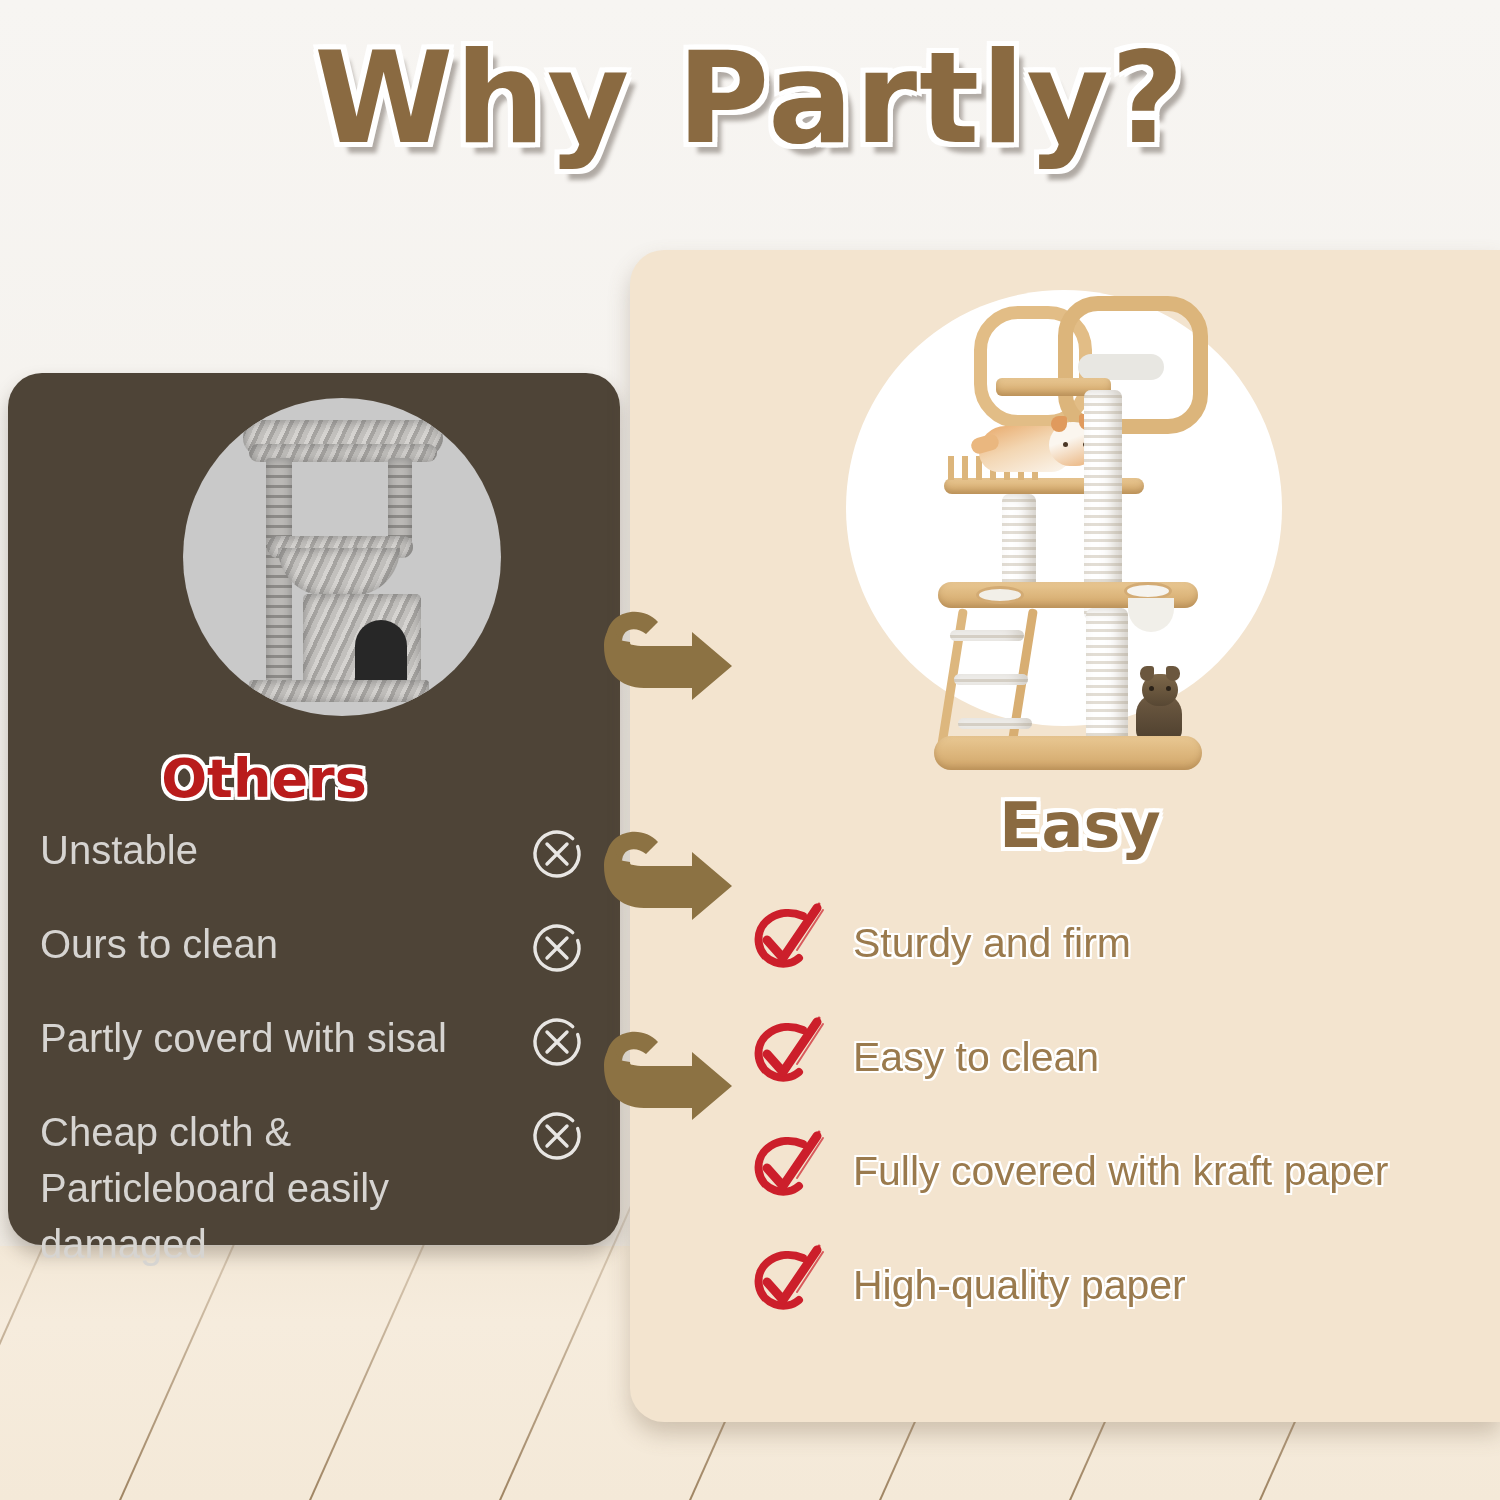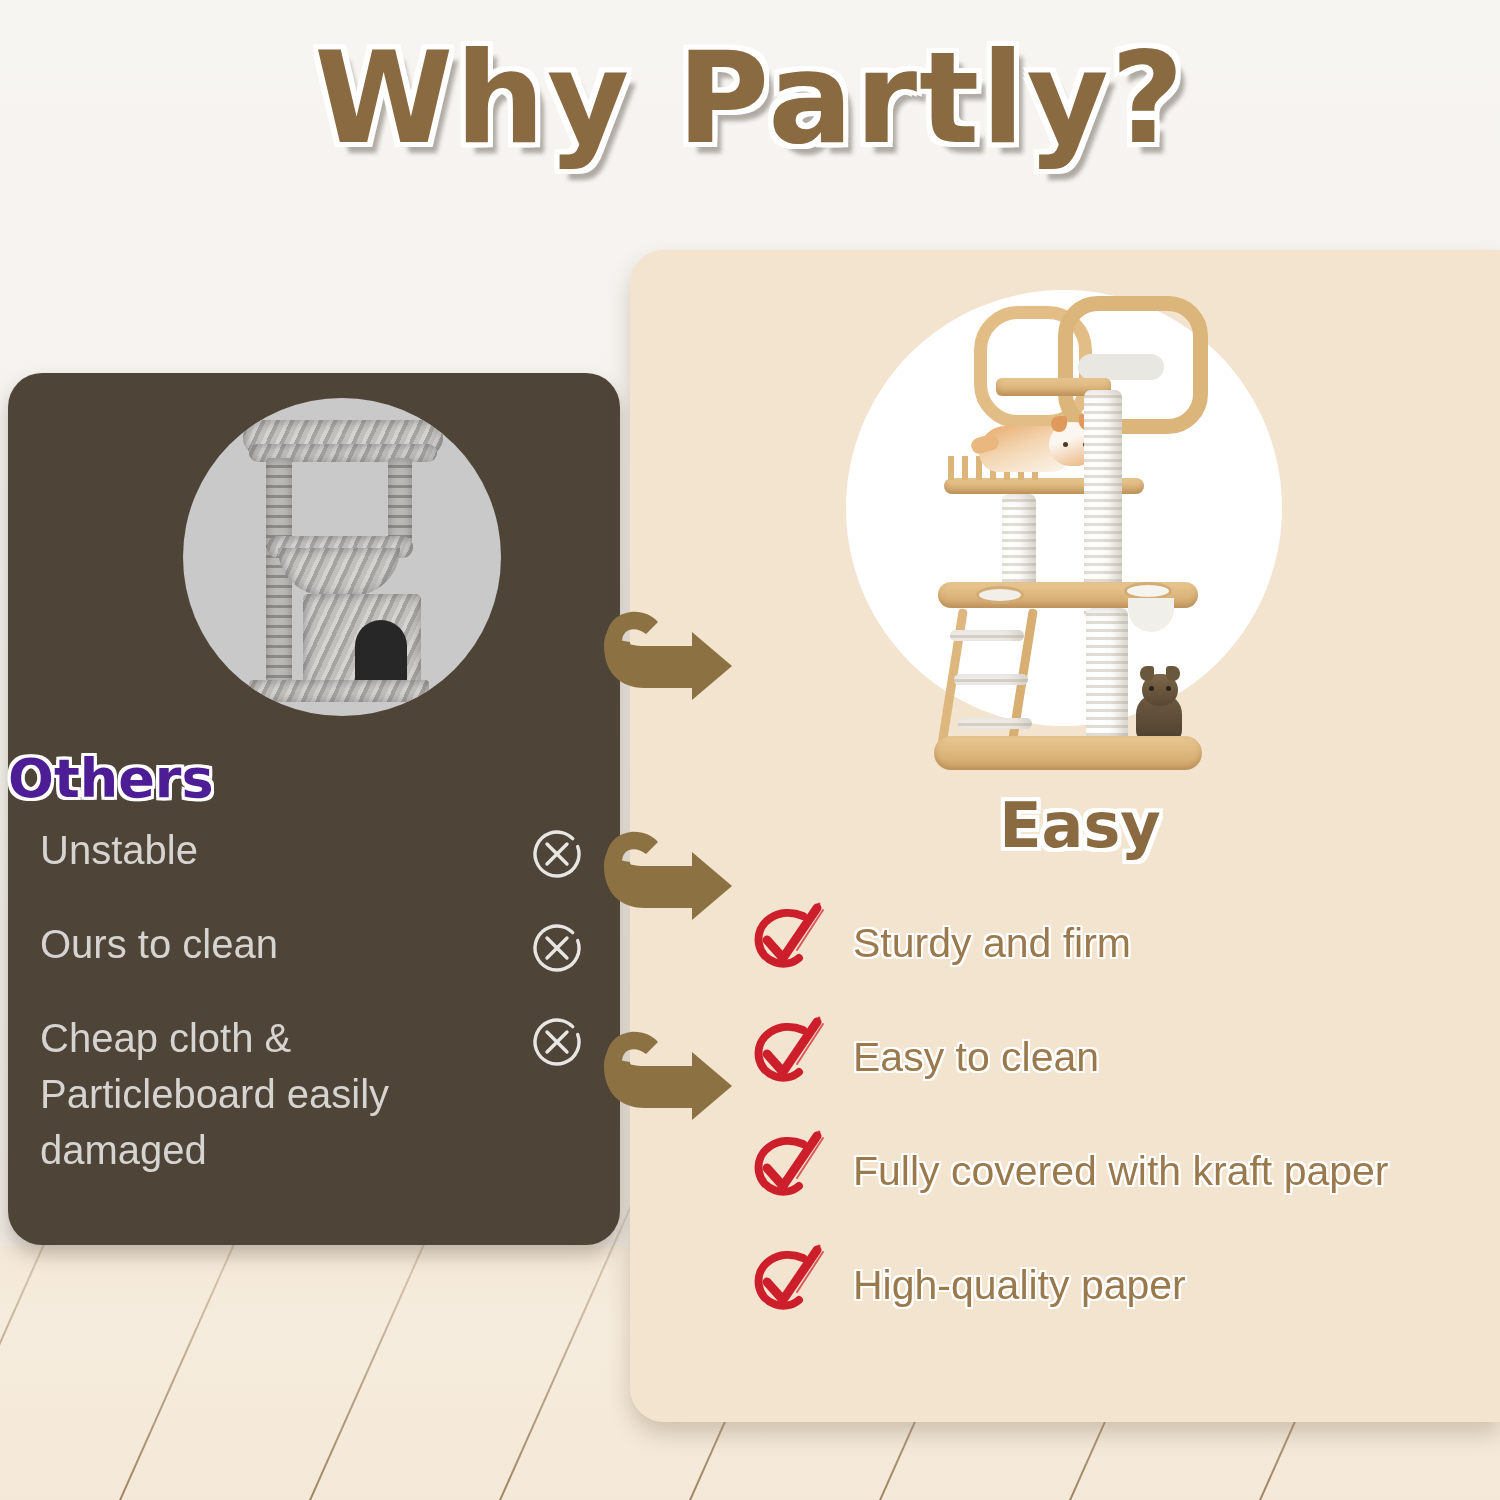--- a/index.html
+++ b/index.html
@@ -65,22 +65,22 @@
   
   .wd{position:absolute;border-radius:6px;
       background:linear-gradient(180deg,#e9c893 0%,#dcb57b 55%,#cfa569 100%);
       box-shadow:inset 0 -3px 6px rgba(140,100,55,.35);}
   .sisal{position:absolute;border-radius:7px;
       background:repeating-linear-gradient(180deg,#ffffff 0 5px,#e2ddd4 5px 8px);
       box-shadow:inset -8px 0 14px rgba(160,150,135,.45);}
 
   
   #others-title{
-    position:absolute;left:8px;top:752px;width:512px;text-align:left;
-    font-size:54px;line-height:54px;font-weight:bold;color:#4c1d95;
+    position:absolute;left:8px;top:752px;width:512px;text-align:center;
+    font-size:54px;line-height:54px;font-weight:bold;color:#b91c1c;
     font-family:"DejaVu Sans","Liberation Sans",sans-serif;
     text-shadow:-3px -3px 0 #fff,3px -3px 0 #fff,-3px 3px 0 #fff,3px 3px 0 #fff,
                 0 -3px 0 #fff,0 3px 0 #fff,-3px 0 0 #fff,3px 0 0 #fff;
   }
   #ours-title{
     position:absolute;left:700px;top:795px;width:760px;text-align:center;
     font-size:62px;line-height:62px;font-weight:bold;color:#8a6a41;
     font-family:"DejaVu Sans","Liberation Sans",sans-serif;
     text-shadow:-4px -4px 0 #fff,4px -4px 0 #fff,-4px 4px 0 #fff,4px 4px 0 #fff,
                 0 -4px 0 #fff,0 4px 0 #fff,-4px 0 0 #fff,4px 0 0 #fff;
@@ -160,20 +160,29 @@
   <div class="con-row">
     <div class="con-text">Ours to clean</div>
     <span class="x-icon">
       <svg width="56" height="56" viewBox="0 0 56 56">
         <circle cx="28" cy="28" r="22" fill="none" stroke="#e8e6e3" stroke-width="3.4" stroke-linecap="round" stroke-dasharray="128 10" transform="rotate(-20 28 28)"></circle>
         <path d="M18 18 L38 38 M38 18 L18 38" stroke="#e8e6e3" stroke-width="3.4" stroke-linecap="round" fill="none"></path>
       </svg>
     </span>
   </div>
   <div class="con-row">
+    <div class="con-text">Partly coverd with sisal</div>
+    <span class="x-icon">
+      <svg width="56" height="56" viewBox="0 0 56 56">
+        <circle cx="28" cy="28" r="22" fill="none" stroke="#e8e6e3" stroke-width="3.4" stroke-linecap="round" stroke-dasharray="128 10" transform="rotate(-20 28 28)"></circle>
+        <path d="M18 18 L38 38 M38 18 L18 38" stroke="#e8e6e3" stroke-width="3.4" stroke-linecap="round" fill="none"></path>
+      </svg>
+    </span>
+  </div>
+  <div class="con-row">
     <div class="con-text">Cheap cloth &amp;
 Particleboard easily damaged</div>
     <span class="x-icon">
       <svg width="56" height="56" viewBox="0 0 56 56">
         <circle cx="28" cy="28" r="22" fill="none" stroke="#e8e6e3" stroke-width="3.4" stroke-linecap="round" stroke-dasharray="128 10" transform="rotate(-20 28 28)"></circle>
         <path d="M18 18 L38 38 M38 18 L18 38" stroke="#e8e6e3" stroke-width="3.4" stroke-linecap="round" fill="none"></path>
       </svg>
     </span>
   </div>
 </div>

